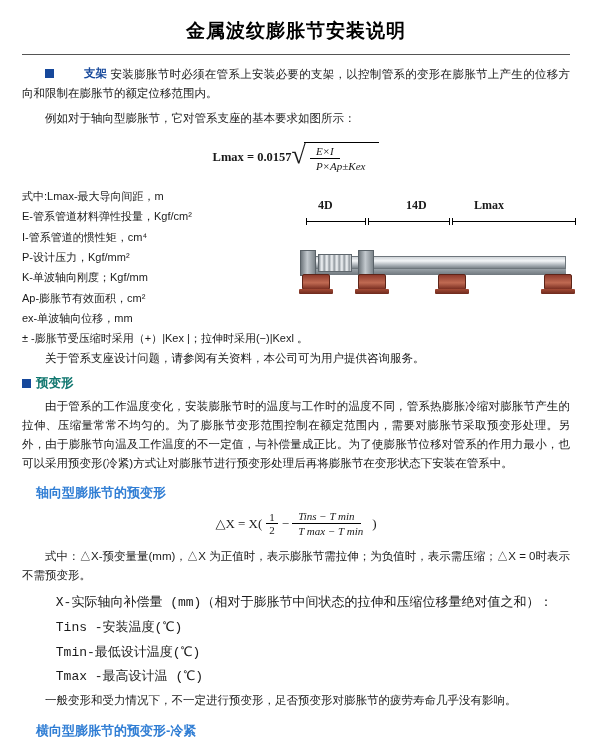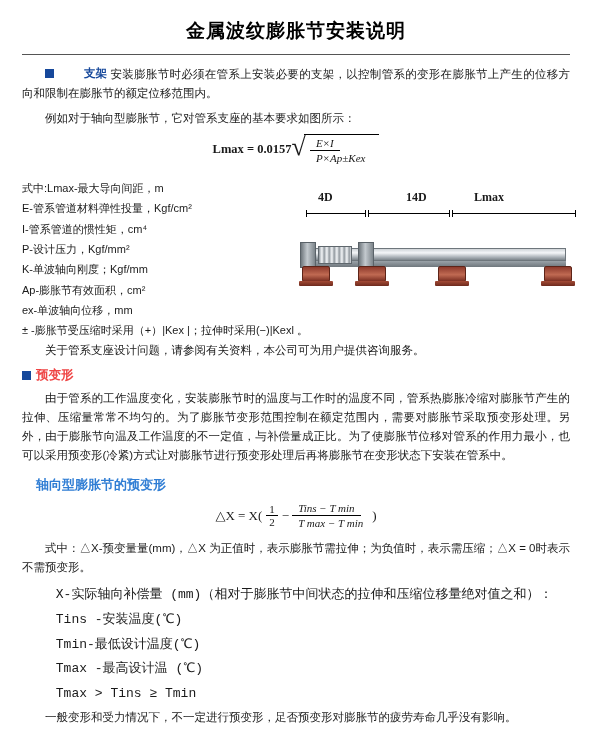--- a/index.html
+++ b/index.html
@@ -50,41 +50,41 @@
     align-items: center;
     gap: 5px;
   }
   .sq {
     display: inline-block;
     width: 9px;
     height: 9px;
     background: #16489b;
     flex: none;
   }
-  .sec-head .label { color: #ef4444; }
+  .sec-head .label { color: #0f766e; }
   .inline-head {
     display: inline-flex;
     align-items: center;
     gap: 7px;
     font-weight: bold;
     color: #16489b;
     font-size: 11.5px;
     vertical-align: baseline;
   }
   .sub-head {
     font-size: 13px;
     font-weight: bold;
     color: #2f7dd4;
     margin: 12px 0 8px 0;
     padding-left: 14px;
   }
   .formula-wrap {
     display: flex;
     justify-content: center;
-    margin: 6px 0 12px 0;
+    margin: 14px 0 12px 0;
   }
   .formula {
     display: inline-flex;
     align-items: center;
     font-family: "Liberation Serif", serif;
     font-size: 12.5px;
     font-weight: bold;
   }
   .frac {
     display: inline-flex;
@@ -357,19 +357,18 @@
       <span>)</span>
     </span>
   </div>
 
   <p class="indent">式中：△X-预变量量(mm)，△X 为正值时，表示膨胀节需拉伸；为负值时，表示需压缩；△X = 0时表示不需预变形。</p>
 
   <div class="list-line">X-实际轴向补偿量 (mm)（相对于膨胀节中间状态的拉伸和压缩位移量绝对值之和）：</div>
   <div class="list-line">Tins -安装温度(℃)</div>
   <div class="list-line">Tmin-最低设计温度(℃)</div>
   <div class="list-line">Tmax -最高设计温 (℃)</div>
-  <div class="list-line">Tmax &gt; Tins ≥ Tmin</div>
 
   <p class="note-line">一般变形和受力情况下，不一定进行预变形，足否预变形对膨胀节的疲劳寿命几乎没有影响。</p>
 
   <div class="sub-head">横向型膨胀节的预变形-冷紧</div>
 
 </div>
 
 </body></html>

